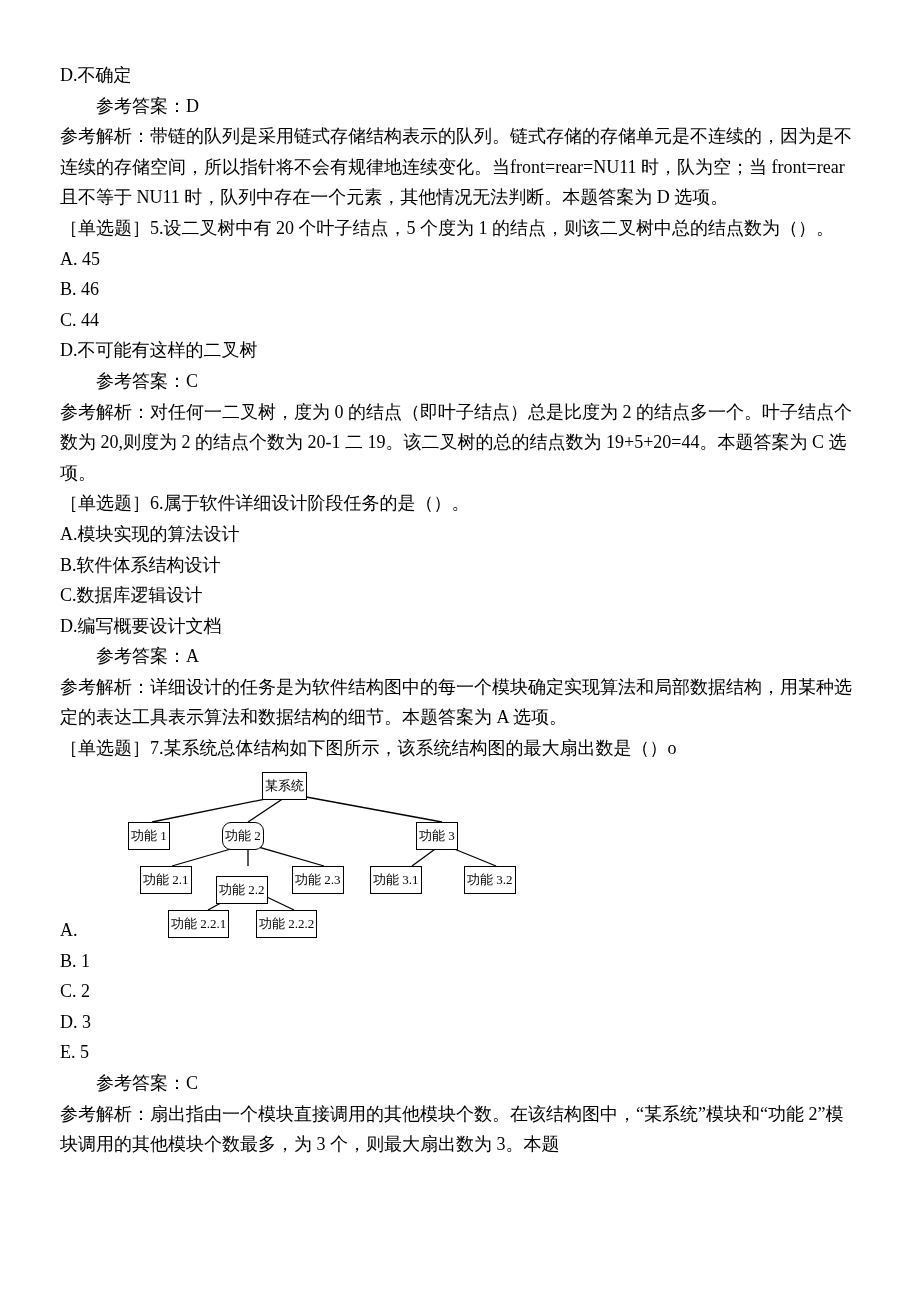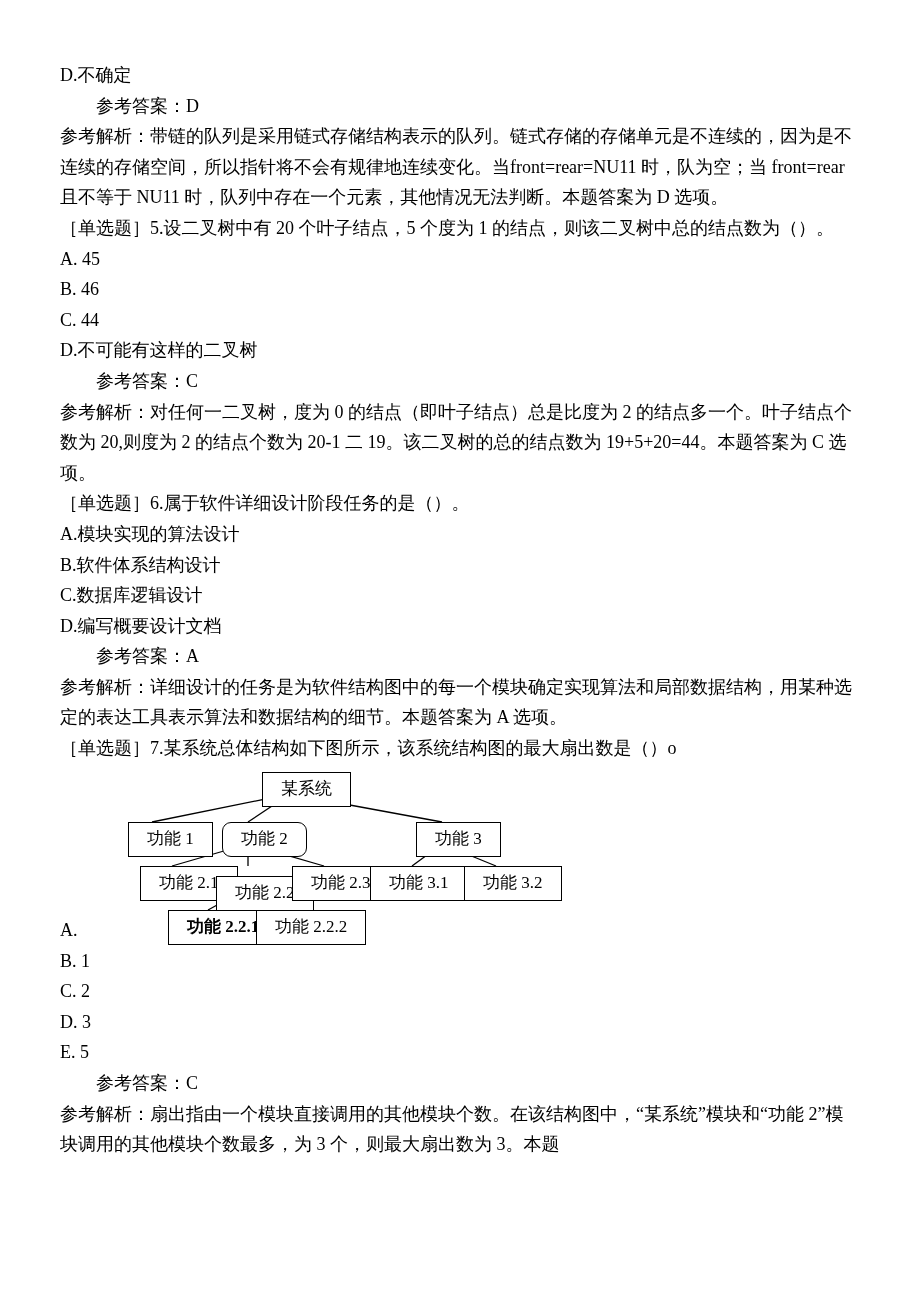--- a/index.html
+++ b/index.html
@@ -23,23 +23,23 @@
   .diagram {
     margin: 6px 0 6px 20px;
     position: relative;
     height: 170px;
     width: 440px;
   }
   .dbox {
     position: absolute;
     border: 1.5px solid #000;
     background: #fff;
-    padding: 2px 18px;
+    padding: 2px 2px;
     font-family: "SimSun", serif;
-    font-size: 17px;
+    font-size: 13px;
     white-space: nowrap;
   }
   svg.lines {
     position: absolute;
     left: 0;
     top: 0;
     width: 440px;
     height: 170px;
   }
   svg.lines line {
@@ -100,21 +100,21 @@
     </svg>
     <div class="dbox" style="left:152px; top:2px;">某系统</div>
     <div class="dbox" style="left:18px; top:52px;">功能 1</div>
     <div class="dbox" style="left:112px; top:52px;border-radius:9px;">功能 2</div>
     <div class="dbox" style="left:306px; top:52px;text-align:center;">功能 3</div>
     <div class="dbox" style="left:30px; top:96px;">功能 2.1</div>
     <div class="dbox" style="left:106px; top:96px;margin-top:10px;">功能 2.2</div>
     <div class="dbox" style="left:182px; top:96px;">功能 2.3</div>
     <div class="dbox" style="left:260px; top:96px;">功能 3.1</div>
     <div class="dbox" style="left:354px; top:96px;">功能 3.2</div>
-    <div class="dbox" style="left:58px; top:140px;font-weight:bold;">功能 2.2.1</div>
+    <div class="dbox" style="left:58px; top:140px;">功能 2.2.1</div>
     <div class="dbox" style="left:146px; top:140px;">功能 2.2.2</div>
   </div>
 </div>
 
 <div>B. 1</div>
 <div>C. 2</div>
 <div>D. 3</div>
 <div>E. 5</div>
 <div>
   <span class="answer-label">参考答案：</span><span class="answer-letter">C</span>

